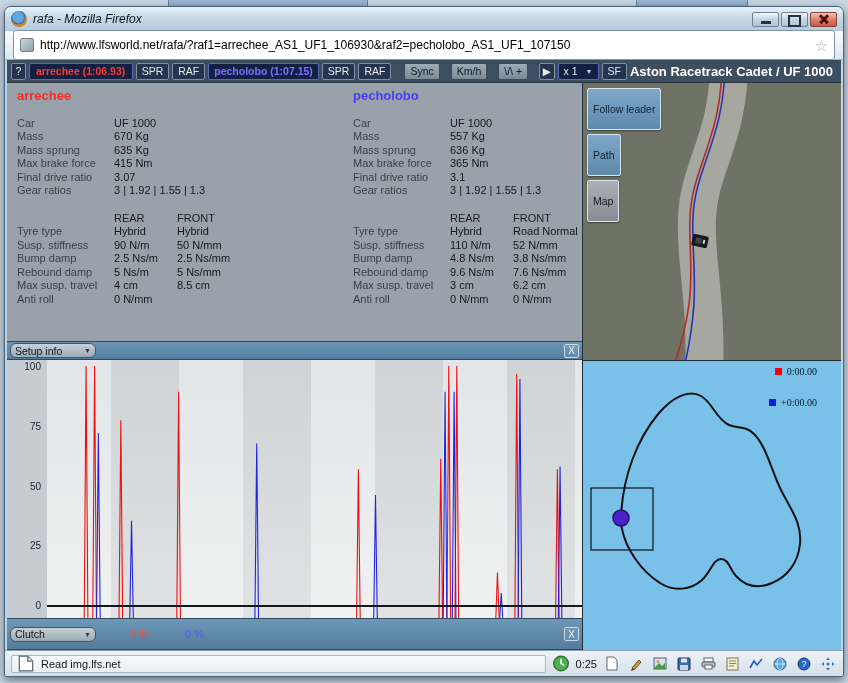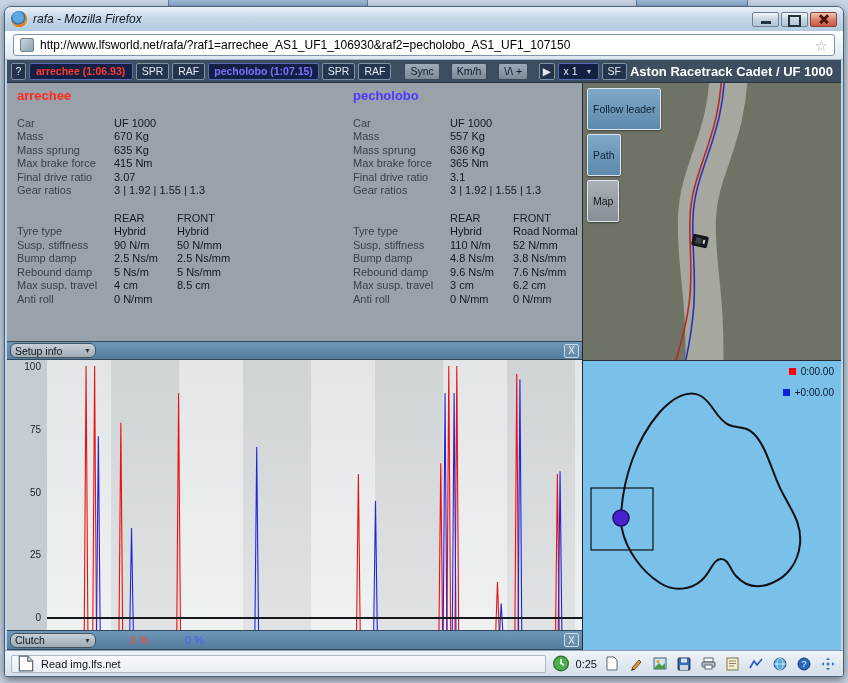--- a/index.html
+++ b/index.html
@@ -24,21 +24,21 @@
   .wbtn.min::after { content:""; display:block; width:10px; height:3px; background:#24323e; margin:8px auto 0; }
   .wbtn.max::after { content:""; display:block; width:9px; height:8px; border:2px solid #24323e; margin:2px auto 0; }
   .wbtn.close { background:linear-gradient(#f2c6ba,#dd8068 50%,#c65744); border-color:#8a4236; }
   .wbtn.close::before, .wbtn.close::after { content:""; position:absolute; left:50%; top:50%;
     width:11px; height:2.5px; background:#4a130c; }
   .wbtn.close::before { transform:translate(-50%,-50%) rotate(45deg); }
   .wbtn.close::after  { transform:translate(-50%,-50%) rotate(-45deg); }
 
   .urlrow { height:29px; display:flex; align-items:center; padding:0 8px;
     background:linear-gradient(#fbfdfe,#dde8f1); border-bottom:1px solid #9fb4c6; }
-  .urlfield { flex:1; height:22px; background:#fff; border:1px solid #8094a8; border-radius:3px;
+  .urlfield { flex:1; height:30px; background:#fff; border:1px solid #8094a8; border-radius:3px;
     display:flex; align-items:center; gap:6px; padding:0 6px; }
   .favicon { width:14px; height:14px; border-radius:2px;
     background:linear-gradient(135deg,#c8d4dc,#8fa2b0); border:1px solid #70828e; }
   .urltext { font-size:12px; color:#000; white-space:nowrap; overflow:hidden; flex:1; }
   .star { color:#a8b2ba; font-size:15px; line-height:1; }
 
   .content { position:absolute; left:2px; right:2px; top:53px; bottom:26px; background:#98a1a9; }
 
   
   .statusbar { position:absolute; left:0; right:0; bottom:0; height:26px;
@@ -105,21 +105,21 @@
   .baseline { position:absolute; left:0; right:0; bottom:11px; height:2px; background:#14181c; }
 
   
   .track-view { height:278px; position:relative; background:#6f7366; border-bottom:1px solid #222c36; overflow:hidden; }
   .tv-buttons { position:absolute; left:4px; top:5px; display:flex; flex-direction:column; align-items:flex-start; gap:4px; }
   .tv-btn { background:linear-gradient(#7fa8c8,#5d89ac); border:1px solid #d9e5ef; color:#0b2236;
     font-size:10.5px; padding:14px 5px; border-radius:2px; box-shadow:0 1px 2px rgba(0,0,0,.45); }
   .tv-btn.gray { background:linear-gradient(#aab0b6,#868d95); color:#14181c; }
 
   .track-map { flex:1; position:relative; background:#79c1e9; overflow:hidden; }
-  .legend { position:absolute; top:5px; right:7px; display:flex; flex-direction:column; gap:10px; }
+  .legend { position:absolute; top:5px; right:24px; display:flex; flex-direction:column; gap:20px;font-family:Liberation Serif, serif; }
   .leg-row { display:flex; align-items:center; gap:5px; justify-content:flex-end; }
   .leg-sw { width:7px; height:7px; }
   .leg-lb { font-size:10px; color:#0c1628; }
 
   svg { display:block; }
 </style>
 </head>
 <body>
 
 <div class="bgfrag" style="left:168px;width:200px;"></div>
@@ -321,21 +321,21 @@
             </div>
             <div class="plot">
               <svg class="spikes" id="spikes-svg" viewBox="0 0 100 100" preserveAspectRatio="none" width="100%" height="100%">
                   <path d="M0,100 L6.95,100 L7.3,0 L7.65,100 L8.55,100 L8.9,0 L9.25,100 L13.45,100 L13.8,21 L14.15,100 L24.25,100 L24.6,10 L24.95,100 L57.85,100 L58.2,40 L58.55,100 L73.25,100 L73.6,36 L73.95,100 L74.75,100 L75.1,0 L75.45,100 L76.25,100 L76.6,0 L76.95,100 L83.85,100 L84.2,80 L84.55,100 L87.45,100 L87.8,3 L88.15,100 L95.05,100 L95.4,40 L95.75,100 L100,100" stroke="#ee1010" fill="none" stroke-width="1.1" vector-effect="non-scaling-stroke"></path>
                   <path d="M0,100 L9.25,100 L9.6,26 L9.95,100 L15.45,100 L15.8,60 L16.15,100 L38.85,100 L39.2,30 L39.55,100 L61.05,100 L61.4,50 L61.75,100 L74.05,100 L74.4,10 L74.75,100 L75.75,100 L76.1,10 L76.45,100 L84.55,100 L84.9,88 L85.25,100 L88.05,100 L88.4,5 L88.75,100 L95.55,100 L95.9,39 L96.25,100 L100,100" stroke="#2026e0" fill="none" stroke-width="1.1" vector-effect="non-scaling-stroke"></path>
                 </svg>
               <div class="baseline"></div>
             </div>
           </div>
 
-          <div class="blue-bar" style="height:20px;">
+          <div class="blue-bar" style="height:32px;">
             <div class="dropdown">
               <span>Clutch</span>
               <span class="arr">▼</span>
             </div>
             <span class="bval" id="val1" style="color: rgb(255, 68, 56);">0 %</span>
             <span class="bval" style="margin-left: 36px; color: rgb(74, 90, 255);" id="val2">0 %</span>
             <div class="close-x">X</div>
           </div>
         </div>
 

